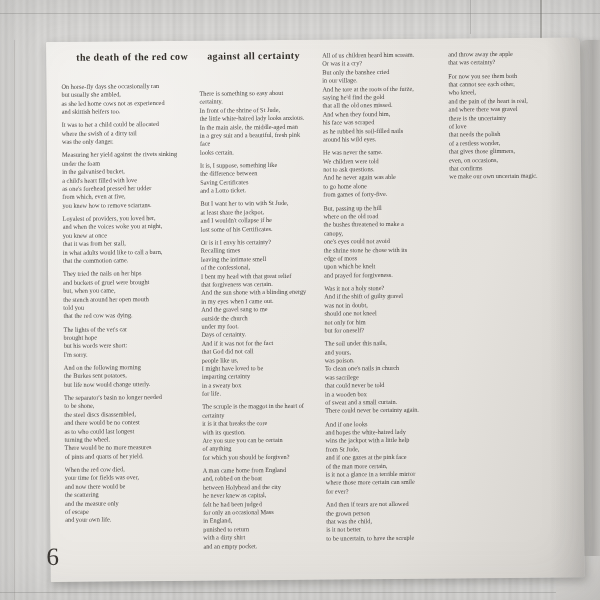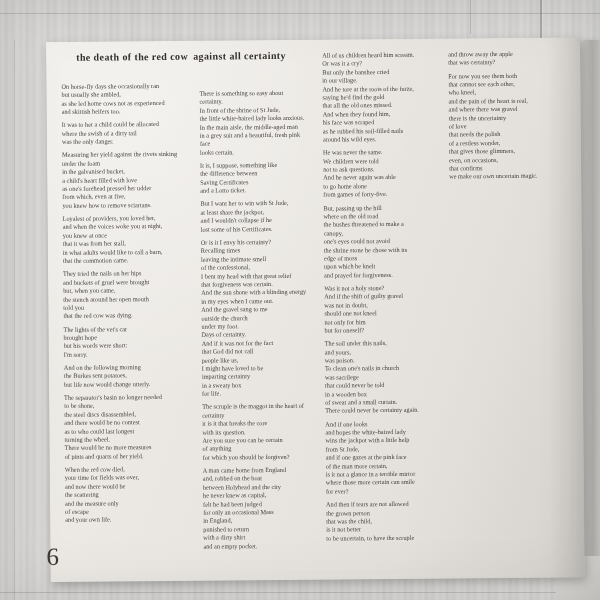--- a/index.html
+++ b/index.html
@@ -49,21 +49,21 @@
     border-radius:0 6px 2px 0;
   }
 
   .poem-title{
     position:absolute;
     font-family:Liberation Serif, serif;font-weight:bold;
     font-size:10px;letter-spacing:0.4px;color:#35312c;
     text-transform:lowercase;white-space:nowrap;text-align:center;
   }
   .t1{left:30px;top:10px;}
-  .t2{left:147px;top:10px;}
+  .t2{left:161px;top:10px;}
 
   .col{position:absolute;width:136px;color:#474340;}
   .c1{left:15px;top:41px;}
   .c2{left:153px;top:49px;}
   .c3{left:276px;top:12px;}
   .c4{left:402px;top:12px;}
   .stanza{
     margin:0 0 4.8px 0;
     font-size:6.3px;line-height:8.4px;
     white-space:nowrap;

